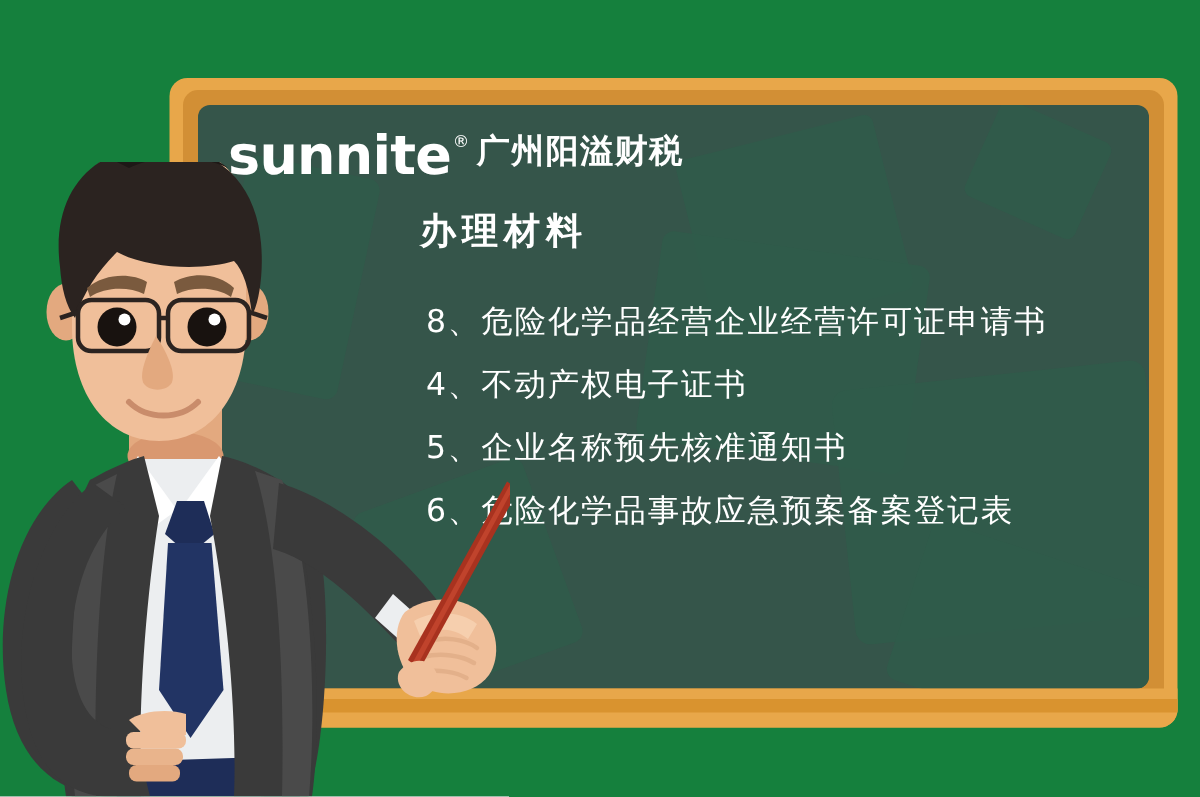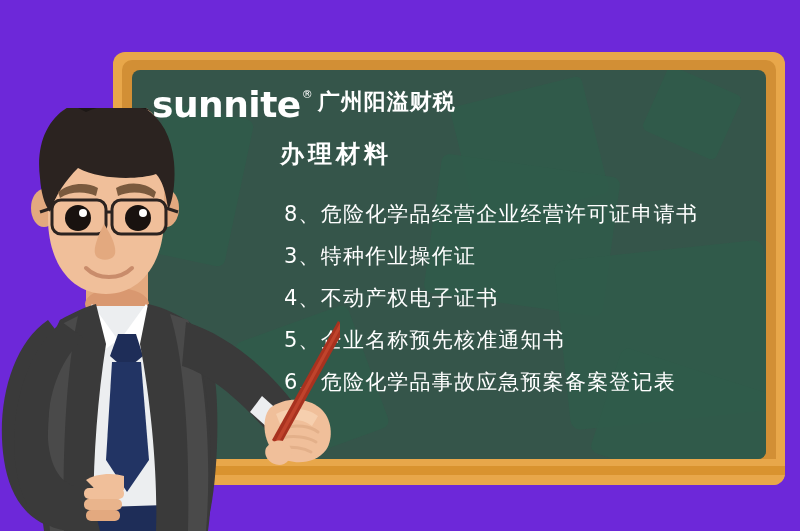--- a/index.html
+++ b/index.html
@@ -9,21 +9,21 @@
     background: #ffffff;
   }
   body {
     font-family: "Liberation Sans", "DejaVu Sans", sans-serif;
   }
 
   #scene {
     position: relative;
     width: 800px;
     height: 531px;
-    background: #6d28d9;
+    background: #15803d;
     overflow: hidden;
   }
 
   
   .board-frame-outer {
     position: absolute;
     left: 113px;
     top: 52px;
     width: 672px;
     height: 433px;
@@ -191,21 +191,20 @@
     <div class="logo-row">
       <span class="logo-mark">sunnite</span>
       <span class="logo-reg">®</span>
       <span class="logo-cn">广州阳溢财税</span>
     </div>
 
     <div class="board-title">办理材料</div>
 
     <ul class="board-list">
       <li>8、危险化学品经营企业经营许可证申请书</li>
-      <li>3、特种作业操作证</li>
       <li>4、不动产权电子证书</li>
       <li>5、企业名称预先核准通知书</li>
       <li>6、危险化学品事故应急预案备案登记表</li>
     </ul>
   </div>
 
   <div class="board-bottom-ledge"></div>
 
   <svg class="teacher" viewBox="0 0 340 423">
 

